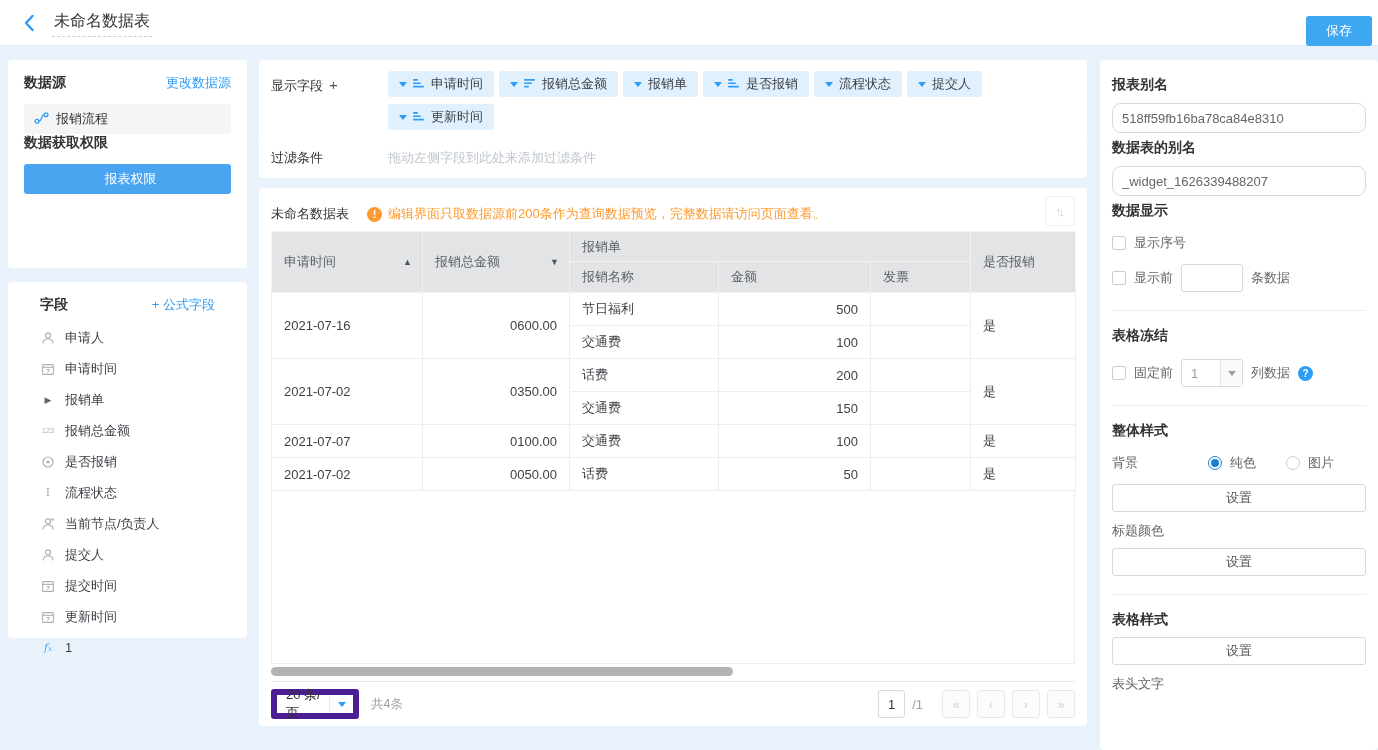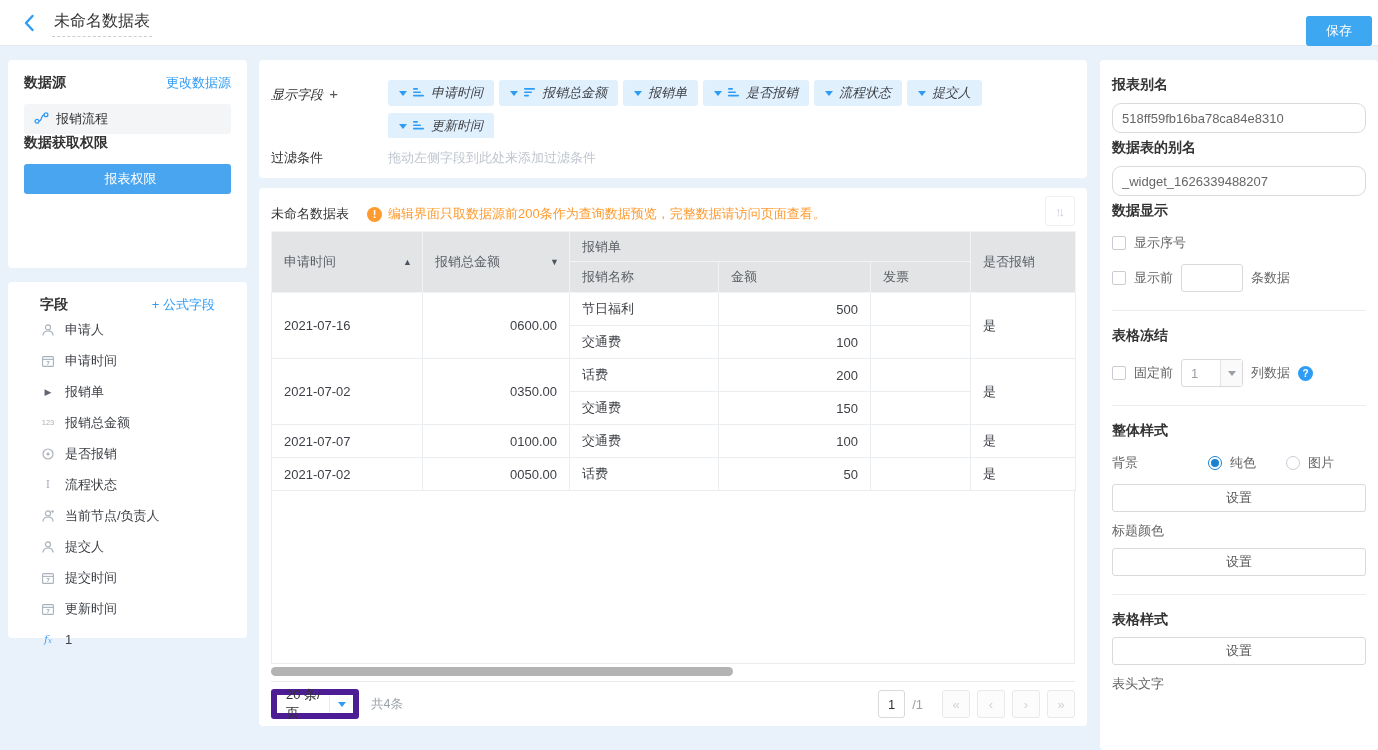--- a/index.html
+++ b/index.html
@@ -17,28 +17,28 @@
   
   .left-col { position:absolute; left:8px; top:60px; width:239px; }
   .ds-card { padding:14px 16px; height:208px; margin-bottom:14px; }
   .row-between { display:flex; align-items:center; justify-content:space-between; }
   .sec-title { font-size:14px; font-weight:bold; color:#333; }
   .blue-link { color:#2e9cf5; font-size:13px; cursor:pointer; text-decoration:none; }
   .ds-item { margin-top:12px; height:30px; background:#f4f5f7; border-radius:3px; display:flex; align-items:center; gap:7px; padding:0 10px; cursor:pointer; }
   .perm-title { }
   .perm-btn { margin-top:12px; width:100%; height:30px; background:#4aa5f1; border:none; border-radius:3px; color:#fff; font-size:13px; cursor:pointer;padding-left:6px; }
   .fields-card { padding:14px 32px; height:356px; }
-  .field-list { }
+  .field-list { margin-top:8px; }
   .field-item { height:31px; display:flex; align-items:center; gap:9px; cursor:pointer; }
   .field-item .ficon { width:16px; display:inline-flex; justify-content:center; align-items:center; }
   .field-item .flabel { color:#3c3f45; font-size:13px; }
 
   
   .mid { position:absolute; left:259px; top:0; width:828px; }
-  .chips-card { position:absolute; top:60px; left:0; width:828px; min-height:68px; padding:20px 12px; display:flex;font-style:italic; }
+  .chips-card { position:absolute; top:60px; left:0; width:828px; min-height:68px; padding:11px 12px; display:flex; }
   .mid-label { width:117px; flex:none; padding-top:5px; color:#333; font-size:13px; }
   .plus { color:#555; font-size:15px; margin-left:6px; cursor:pointer; }
   .chips-area { width:660px; display:flex; flex-wrap:wrap; gap:7px 5px; }
   .chip { background:#e1f0fd; border-radius:3px; height:26px; display:inline-flex; align-items:center; gap:6px; padding:0 11px; cursor:pointer; }
   .chip .caret { width:0; height:0; border-left:4px solid transparent; border-right:4px solid transparent; border-top:5px solid #2e9cf5; }
   .chip .clabel { color:#3c3f45; font-size:13px; }
 
   .filter-card { position:absolute; top:138px; left:0; width:828px; height:40px; display:flex; align-items:center; padding:0 12px; }
   .placeholder { color:#c0c6cf; font-size:13px; }
 

